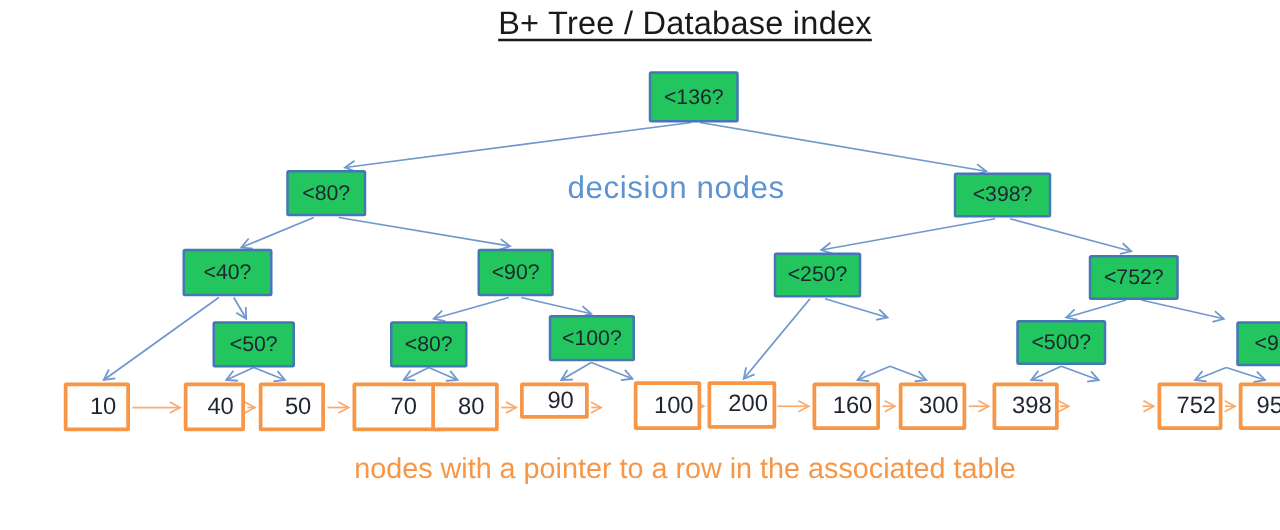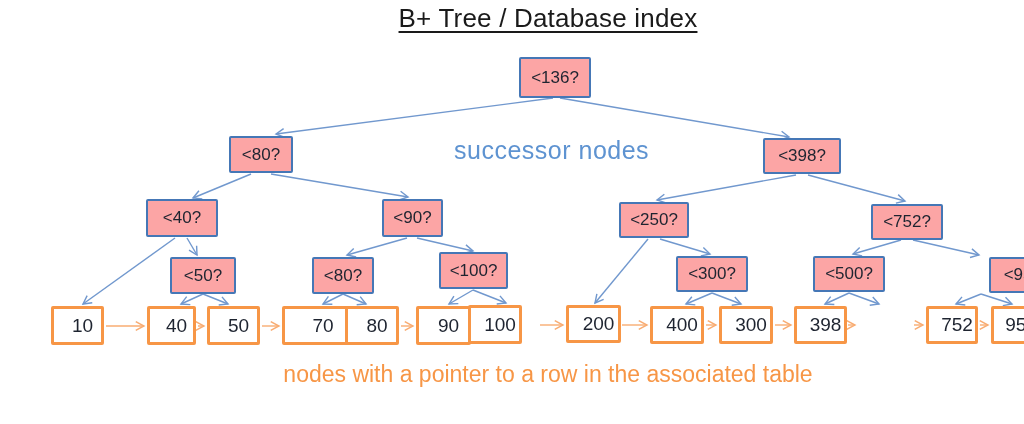--- a/index.html
+++ b/index.html
@@ -21,21 +21,21 @@
   .title{
     position:absolute;top:3px;left:0;width:100%;text-align:center;
     font-size:26px;color:var(--title-text);letter-spacing:0.2px;
   }
   .title-text{text-decoration:underline;text-underline-offset:4px;}
   .decision-label{
     position:absolute;left:418px;top:136px;font-size:25px;color:var(--decision-label);
     letter-spacing:0.5px;white-space:nowrap;
   }
   .dnode{
-    position:absolute;box-sizing:border-box;background:#fca5a5;
+    position:absolute;box-sizing:border-box;background:#22c55e;
     border:2.5px solid var(--decision-border);border-radius:2px;
     display:flex;align-items:center;justify-content:center;
     font-size:17px;color:var(--node-text);white-space:nowrap;
   }
   .lnode{
     position:absolute;box-sizing:border-box;background:#fff;
     border:3px solid var(--leaf-border);border-radius:2px;
     display:flex;align-items:center;justify-content:center;
     font-size:19px;color:var(--node-text);white-space:nowrap;padding-left:10px;
   }
@@ -108,45 +108,44 @@
       <line class="ln-orange" x1="812" y1="325" x2="819" y2="325" marker-end="url(#arrow-orange)"></line>
       <line class="ln-orange" x1="878" y1="325" x2="887" y2="325" marker-end="url(#arrow-orange)"></line>
       <line class="ln-orange" x1="944" y1="325" x2="952" y2="325" marker-end="url(#arrow-orange)"></line>
     </g>
   </svg>
 
   <div class="title">
     <span class="title-text">B+ Tree / Database index</span>
   </div>
 
-  <div class="decision-label">successor nodes</div>
+  <div class="decision-label">decision nodes</div>
 
   <div class="dnode" style="left:483px;top:57px;width:72px;height:41px">&lt;136?</div>
   <div class="dnode" style="left:193px;top:136px;width:64px;height:37px">&lt;80?</div>
   <div class="dnode" style="left:727px;top:138px;width:78px;height:36px">&lt;398?</div>
   <div class="dnode" style="left:110px;top:199px;width:72px;height:38px">&lt;40?</div>
   <div class="dnode" style="left:346px;top:199px;width:61px;height:38px">&lt;90?</div>
   <div class="dnode" style="left:583px;top:202px;width:70px;height:36px">&lt;250?</div>
   <div class="dnode" style="left:835px;top:204px;width:72px;height:36px">&lt;752?</div>
   <div class="dnode" style="left:134px;top:257px;width:66px;height:37px">&lt;50?</div>
   <div class="dnode" style="left:276px;top:257px;width:62px;height:37px">&lt;80?</div>
   <div class="dnode" style="left:403px;top:252px;width:69px;height:37px">&lt;100?</div>
-  <div class="dnode" style="left:640px;top:256px;width:72px;height:36px">&lt;300?</div>
   <div class="dnode" style="left:777px;top:256px;width:72px;height:36px">&lt;500?</div>
   <div class="dnode" style="left:953px;top:257px;width:77px;height:36px">&lt;950?</div>
 
   <div class="lnode" style="left:15px;top:306px;width:53px;height:39px">10</div>
   <div class="lnode" style="left:111px;top:306px;width:49px;height:39px">40</div>
   <div class="lnode" style="left:171px;top:306px;width:53px;height:39px">50</div>
   <div class="lnode" style="left:246px;top:306px;width:72px;height:39px">70</div>
   <div class="lnode" style="left:309px;top:306px;width:54px;height:39px">80</div>
-  <div class="lnode" style="left:380px;top:306px;width:55px;height:39px">90</div>
-  <div class="lnode" style="left:432px;top:305px;width:54px;height:39px">100</div>
+  <div class="lnode" style="left:380px;top:306px;width:55px;height:29px">90</div>
+  <div class="lnode" style="left:471px;top:305px;width:54px;height:39px">100</div>
   <div class="lnode" style="left:530px;top:305px;width:55px;height:38px">200</div>
-  <div class="lnode" style="left:614px;top:306px;width:54px;height:38px">400</div>
+  <div class="lnode" style="left:614px;top:306px;width:54px;height:38px">160</div>
   <div class="lnode" style="left:683px;top:306px;width:54px;height:38px">300</div>
   <div class="lnode" style="left:758px;top:306px;width:53px;height:38px">398</div>
   <div class="lnode" style="left:890px;top:306px;width:52px;height:38px">752</div>
   <div class="lnode" style="left:955px;top:306px;width:50px;height:38px">950</div>
 
   <div class="caption">
     <div>nodes with a pointer to a row in the associated table</div>
   </div>
 
 </div>

